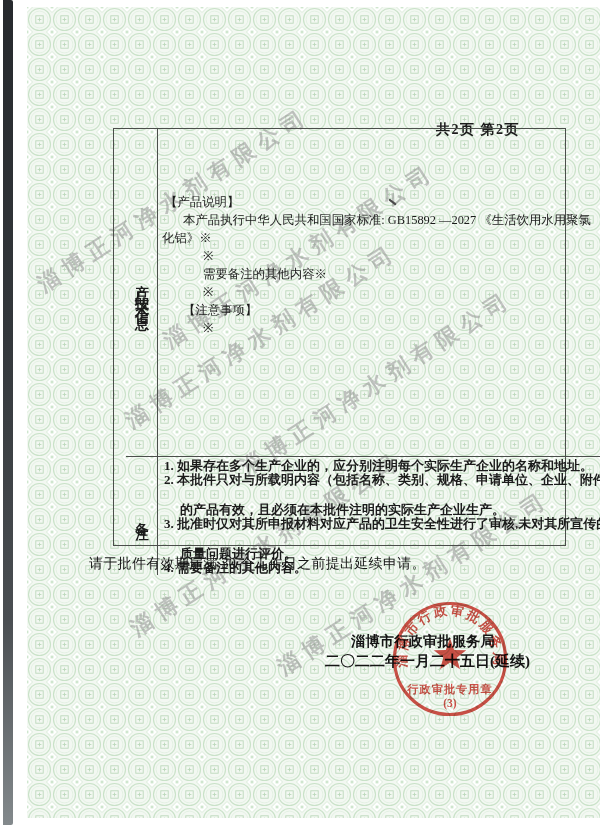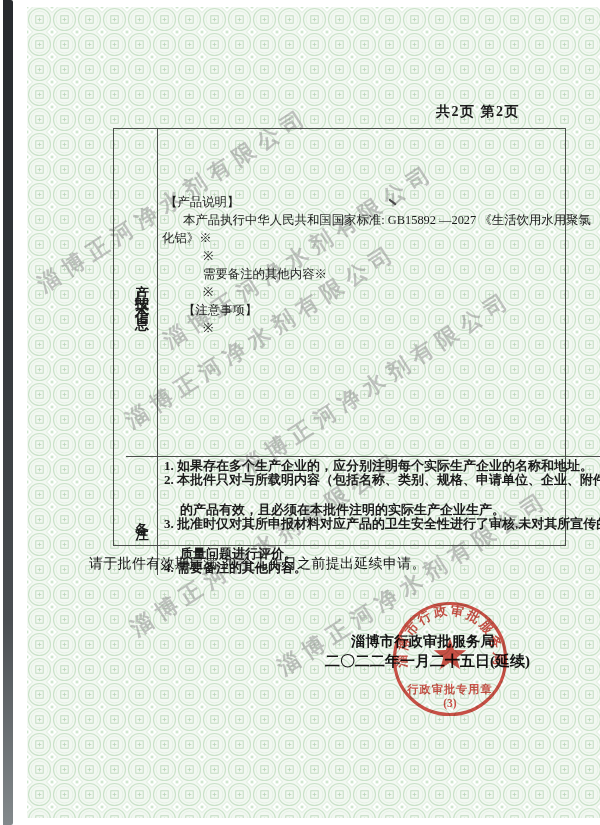--- a/index.html
+++ b/index.html
@@ -21,21 +21,21 @@
   }
   .paper svg{display:block;}
   
   .wm{
     font-size:22px;letter-spacing:7px;white-space:nowrap;
     color:#8f8f8f;opacity:.52;font-weight:600;
     transform:rotate(-33deg);transform-origin:0 50%;
   }
   
   .page-info{
-    left:436px;top:103px;font-size:14px;font-weight:bold;
+    left:436px;top:121px;font-size:14px;font-weight:bold;
     letter-spacing:1.5px;color:#1c1c1c;white-space:nowrap;
   }
   
   .stray{left:388px;top:201px;width:9px;height:2px;background:#4a4a4a;
     transform:rotate(38deg);border-radius:1px;}
   
   .doc-table{
     left:113px;top:128px;width:439px;height:416px;
     border:1.8px solid #4b4e4b;
     display:grid;grid-template-columns:32px 1fr;grid-template-rows:327px 1fr;padding-left:12px;

